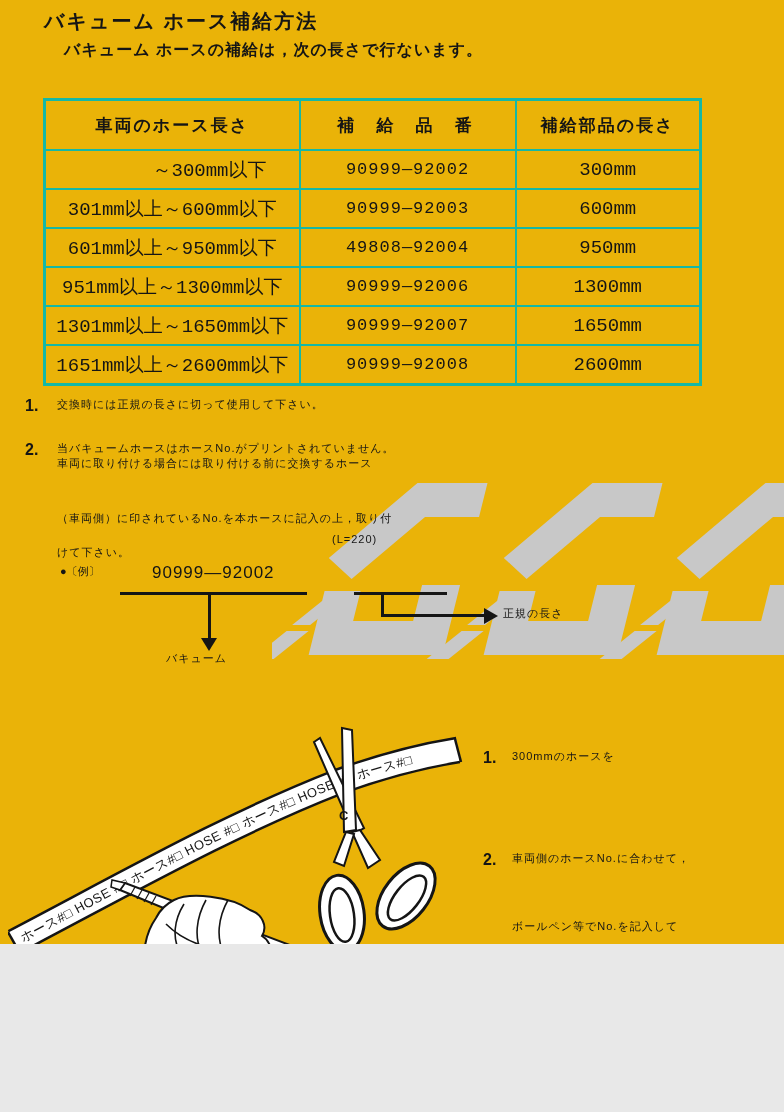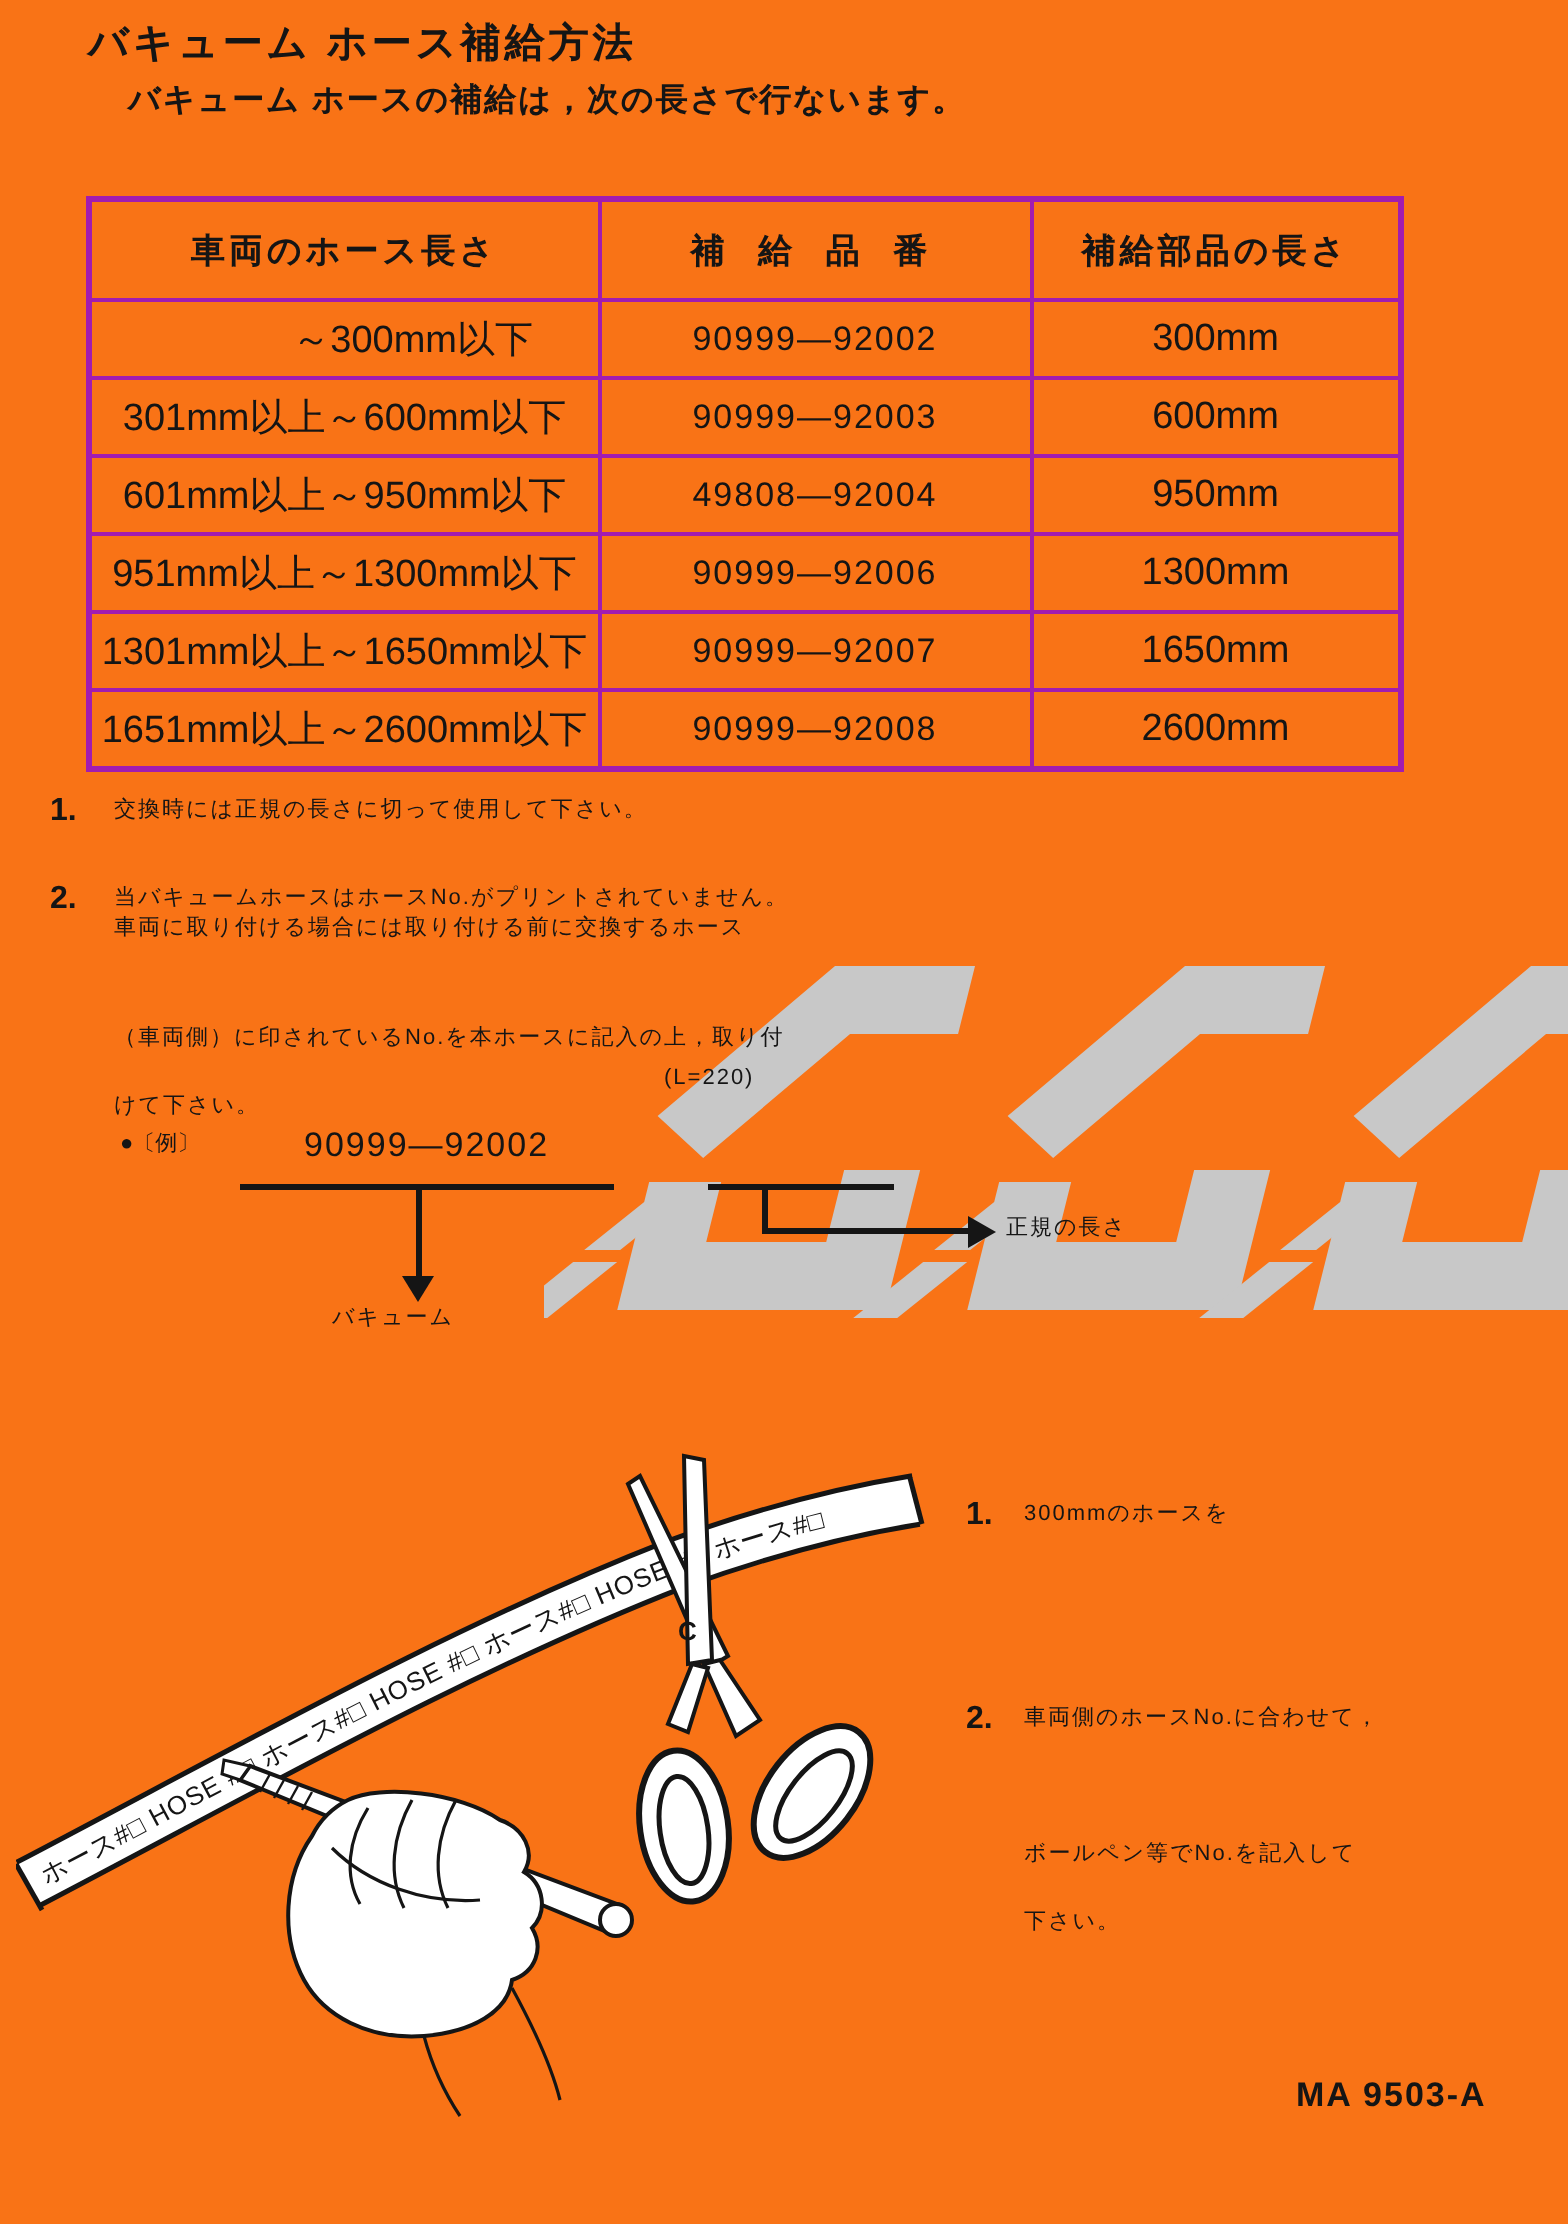--- a/index.html
+++ b/index.html
@@ -1,29 +1,29 @@
 <!DOCTYPE html>
 <html><head>
 <meta charset="utf-8">
 <style>
   html,body{margin:0;padding:0;background:#e8e8e8;}
   #page{
-    position:relative;width:784px;height:1112px;margin:0 auto;
-    background:#f97316;overflow:hidden;
+    position:relative;width:784px;height:944px;margin:0 auto;
+    background:#eab308;overflow:hidden;
     font-family:"Liberation Sans","DejaVu Sans",sans-serif;
     color:#151515;
   }
   .abs{position:absolute;white-space:nowrap;}
   .jp{letter-spacing:1px;}
   #doc-title{left:44px;top:8px;font-size:20px;font-weight:bold;letter-spacing:2px;}
   #doc-subtitle{left:64px;top:40px;font-size:16px;font-weight:bold;letter-spacing:1px;}
 
   
   #supply-table{left:43px;top:98px;border-collapse:collapse;table-layout:fixed;}
-  #supply-table,#supply-table th,#supply-table td{border:2px solid #a21caf;}
+  #supply-table,#supply-table th,#supply-table td{border:2px solid #14b8a6;font-family:Liberation Mono, monospace;}
   #supply-table{border-width:3px;}
   #supply-table th{height:46px;font-size:17px;font-weight:bold;letter-spacing:2px;}
   #supply-table td{height:37px;text-align:center;font-size:19px;padding:0;}
   #supply-table td.pn{font-size:17px;letter-spacing:1px;}
   #supply-table th:nth-child(2){letter-spacing:6px;}
   #supply-table td.r1{text-align:right;padding-right:32px;}
 
   .note-num{font-size:16px;font-weight:bold;}
   .note-text{font-size:11px;}
 

